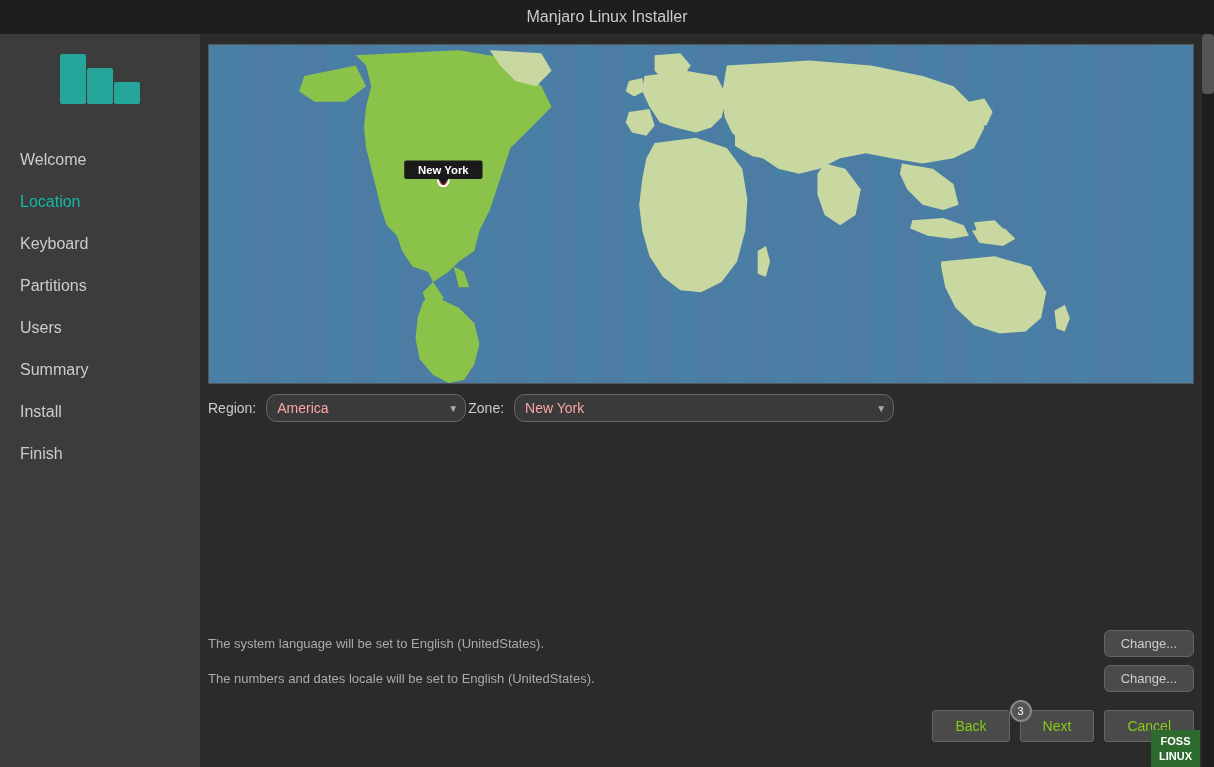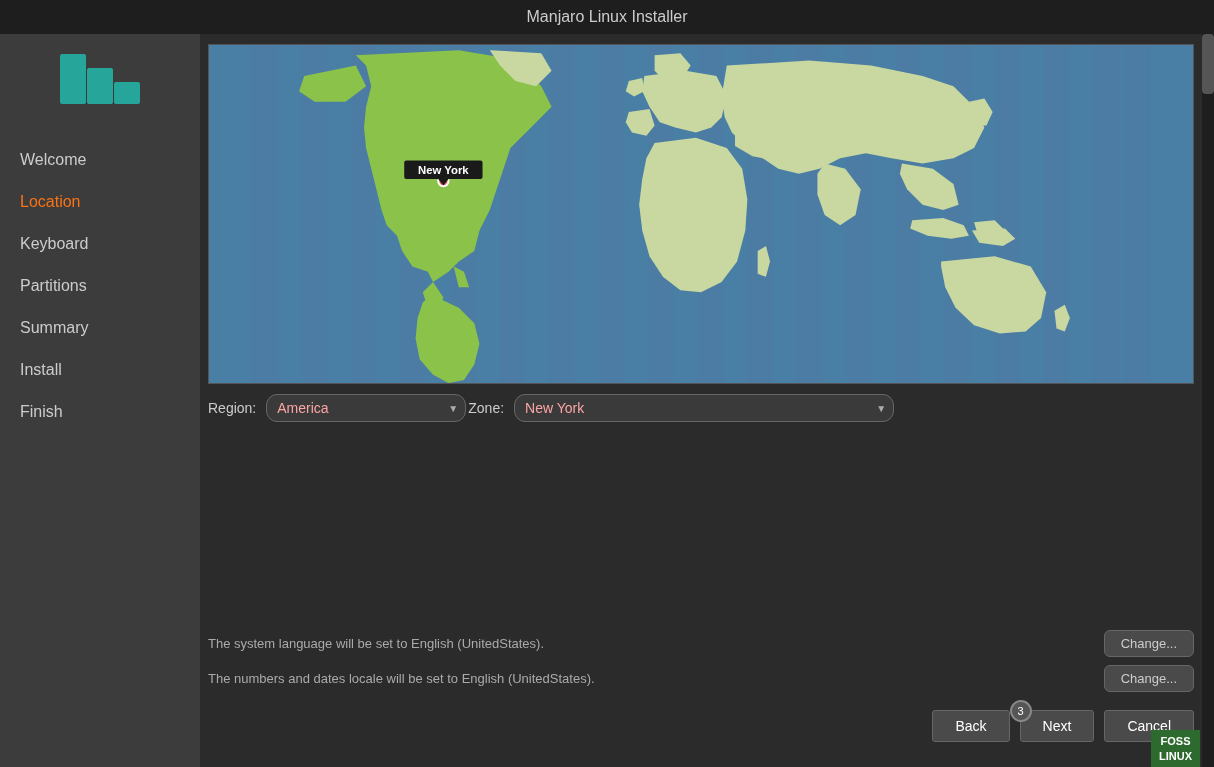--- a/index.html
+++ b/index.html
@@ -142,21 +142,21 @@
       display: flex;
       justify-content: flex-end;
       align-items: center;
       gap: 10px;
       padding: 10px 0 5px 0;
       flex-shrink: 0;
     }
     .nav-btn {
       background: #4a4a4a;
       border: 1px solid #666;
-      color: #ffffff;
+      color: #84cc16;
       padding: 7px 22px;
       font-size: 14px;
       cursor: pointer;
       border-radius: 3px;
     }
     .next-btn-wrapper {
       position: relative;
       display: inline-block;
     }
     .step-badge {
@@ -226,28 +226,31 @@
 
     <svg class="manjaro-logo" width="80" height="65" viewBox="0 0 80 65">
       <rect x="0" y="0" width="26" height="50" fill="#26a69a" rx="2"></rect>
       <rect x="27" y="14" width="26" height="36" fill="#26a69a" rx="2"></rect>
       <rect x="54" y="28" width="26" height="22" fill="#26a69a" rx="2"></rect>
     </svg>
 
     <div class="sidebar-item">
       <span>Welcome</span>
     </div>
-    <div class="sidebar-item active" style="color:#f97316;">
+    <div class="sidebar-item active" style="color:#14b8a6;">
       <span>Location</span>
     </div>
     <div class="sidebar-item">
       <span>Keyboard</span>
     </div>
     <div class="sidebar-item">
       <span>Partitions</span>
+    </div>
+    <div class="sidebar-item">
+      <span>Users</span>
     </div>
     <div class="sidebar-item">
       <span>Summary</span>
     </div>
     <div class="sidebar-item">
       <span>Install</span>
     </div>
     <div class="sidebar-item">
       <span>Finish</span>
     </div>

